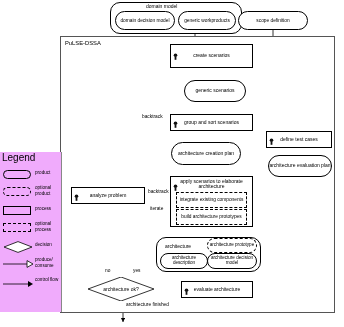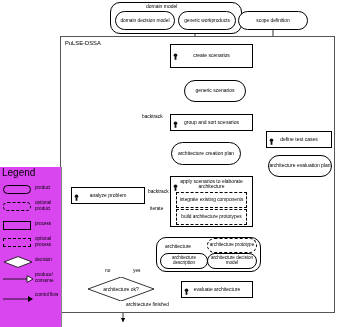--- a/index.html
+++ b/index.html
@@ -29,21 +29,21 @@
 
   
   .diamond{position:absolute;z-index:3;}
   .diamond .dtext{position:absolute;left:0;top:0;width:100%;height:100%;
       display:flex;align-items:center;justify-content:center;}
 
   
   .role{position:absolute;z-index:5;width:7px;height:7px;}
 
   
-  .legend{position:absolute;left:0;top:167px;width:62px;height:160px;z-index:6;background:#d946ef;}
+  .legend{position:absolute;left:0;top:152px;width:62px;height:160px;z-index:6;background:#f0abfc;}
   .legend-title{position:absolute;left:2px;top:0px;font-size:10px;}
   .legend-row{position:absolute;left:0;width:62px;height:16px;}
   .legend-row .swatch{position:absolute;left:3px;top:2px;width:28px;height:9px;box-sizing:border-box;}
   .legend-row .ltext{position:absolute;left:35px;top:-1px;font-size:4.6px;line-height:1.25;}
   .sw-product{border:1px solid #000;border-radius:999px;}
   .sw-product-opt{border:1px dashed #000;border-radius:999px;}
   .sw-process{border:1px solid #000;}
   .sw-process-opt{border:1px dashed #000;}
   .divider{position:absolute;left:61px;top:0;width:0;height:160px;border-left:1px solid #888;}
 </style>

